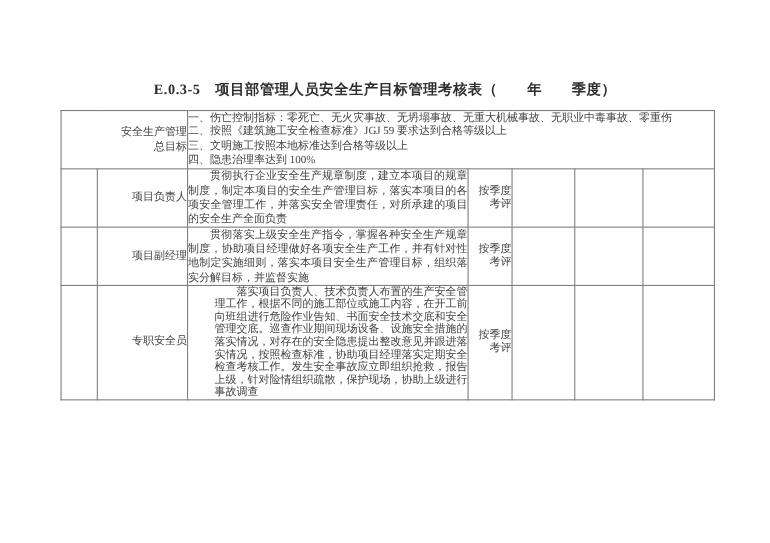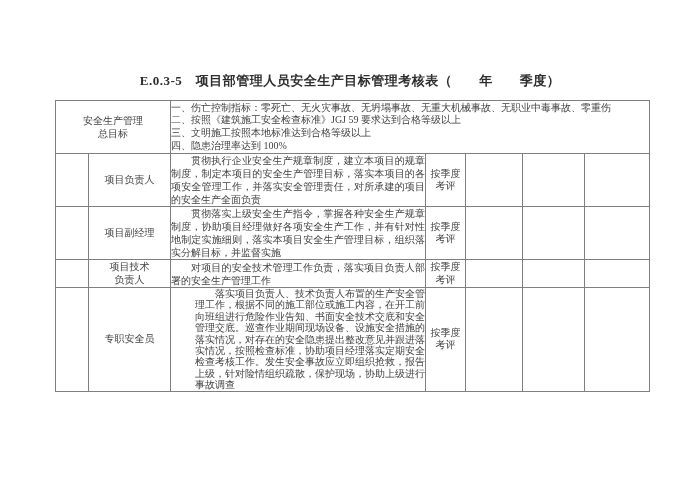--- a/index.html
+++ b/index.html
@@ -41,21 +41,21 @@
     padding: 0;
     vertical-align: middle;
     overflow: hidden;
   }
   tr.r-goal  { height: 53px; }
   tr.r-head  { height: 29px; }
   tr.r-1     { height: 52px; }
   tr.r-2     { height: 49px; }
   tr.r-3     { height: 28px; }
   tr.r-4     { height: 103px; }
-  .c-center { text-align: center; line-height: 13px; }
+  .c-center { text-align: right; line-height: 13px; }
   .goal-items {
     padding: 2px 6px 2px 8px;
     line-height: 12.6px;
     text-align: left;
     margin-top: 28px;
   }
   .goal-text {
     padding: 1px 7px 1px 7px;
     line-height: 13px;
     text-align: justify;
@@ -121,35 +121,20 @@
       <td class="goal-text">贯彻落实上级安全生产指令，掌握各种安全生产规章制度，协助项目经理做好各项安全生产工作，并有针对性地制定实施细则，落实本项目安全生产管理目标，组织落实分解目标，并监督实施</td>
       <td class="c-center two-line">
         <div>按季度</div>
         <div>考评</div>
       </td>
       <td></td>
       <td></td>
       <td></td>
     </tr>
 
-    <tr class="r-3">
-      <td class="c-center"></td>
-      <td class="c-center two-line">
-        <div>项目技术</div>
-        <div>负责人</div>
-      </td>
-      <td class="goal-text">对项目的安全技术管理工作负责，落实项目负责人部署的安全生产管理工作</td>
-      <td class="c-center two-line">
-        <div>按季度</div>
-        <div>考评</div>
-      </td>
-      <td></td>
-      <td></td>
-      <td></td>
-    </tr>
 
     <tr class="r-4">
       <td class="c-center"></td>
       <td class="c-center two-line">
         <div>专职安全员</div>
       </td>
       <td class="goal-text">落实项目负责人、技术负责人布置的生产安全管理工作，根据不同的施工部位或施工内容，在开工前向班组进行危险作业告知、书面安全技术交底和安全管理交底。巡查作业期间现场设备、设施安全措施的落实情况，对存在的安全隐患提出整改意见并跟进落实情况，按照检查标准，协助项目经理落实定期安全检查考核工作。发生安全事故应立即组织抢救，报告上级，针对险情组织疏散，保护现场，协助上级进行事故调查</td>
       <td class="c-center two-line">
         <div>按季度</div>
         <div>考评</div>

